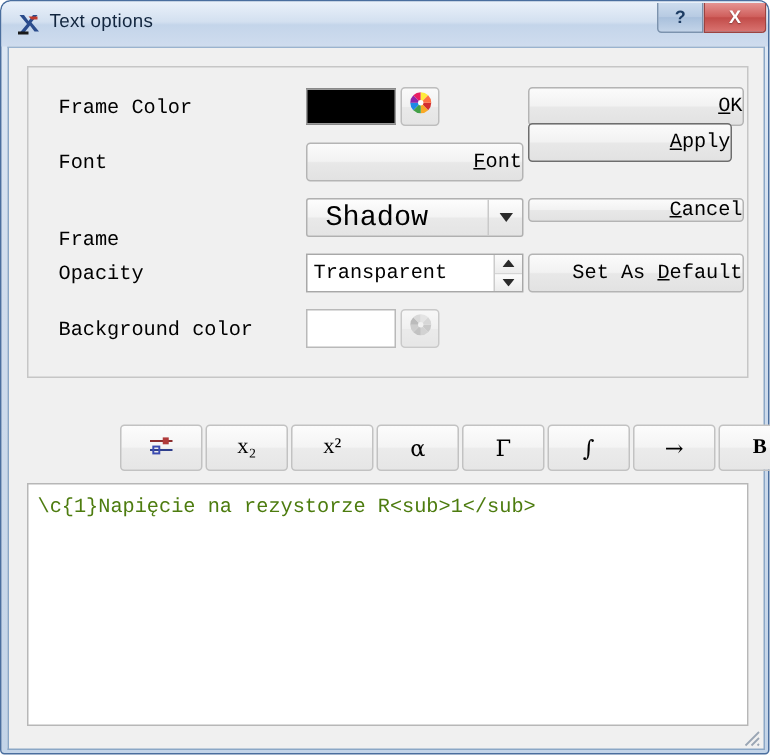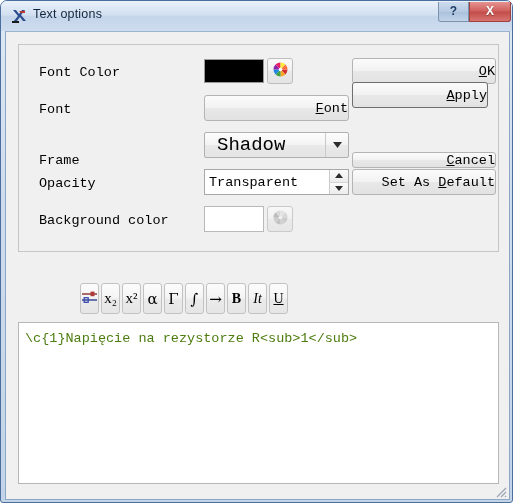--- a/index.html
+++ b/index.html
@@ -204,21 +204,21 @@
 
   
   #toolbar {
     position: absolute;
     left: 74px; top: 251px;
     height: 31px;
     display: flex;
     gap: 2px;
   }
   .tbtn {
-    width: 19px;
+    width: 55px;
     height: 31px;
     box-sizing: border-box;
     border: 1px solid #c2c2c2;
     border-radius: 3px;
     background: linear-gradient(to bottom, #fcfcfc 0%, #f4f4f4 48%, #ebebeb 52%, #e6e6e6 100%);
     display: flex;
     align-items: center;
     justify-content: center;
     font-family: "Liberation Serif", serif;
     font-size: 15px;
@@ -275,21 +275,21 @@
     </div>
     <div class="winbtn" id="btn-close">
       <span>X</span>
     </div>
   </div>
 
   <div id="client">
 
     <div id="groupbox">
 
-      <span class="row-label" style="left:20px; top:20px;">Font Color</span>
+      <span class="row-label" style="left:20px; top:20px;">Frame Color</span>
       <span class="row-label" style="left:20px; top:57px;">Font</span>
       <span class="row-label" style="left:20px; top:108px;">Frame</span>
       <span class="row-label" style="left:20px; top:131px;">Opacity</span>
       <span class="row-label" style="left:20px; top:168px;">Background color</span>
 
       <div class="swatch" style="left:185px; top:14px; width:60px; height:24px; background:#000000;"></div>
       <div class="iconbtn" style="left:248px; top:13px; width:26px; height:26px;">
         <span>
           <svg width="17" height="17" viewBox="0 0 17 17">
             <g transform="translate(8.5,8.5)">
@@ -319,21 +319,21 @@
       </div>
 
       <div class="combo" style="left:185px; top:87px; width:145px; height:26px;">
         <span class="val">Shadow</span>
         <span class="arrowbox">
           <svg width="9" height="6" viewBox="0 0 9 6">
               <path d="M0 0 L9 0 L4.5 6 Z" fill="#2b2b2b"></path>
             </svg>
         </span>
       </div>
-      <div class="btn" style="left:333px; top:87px; width:144px; height:16px;margin-top:20px;">
+      <div class="btn" style="left:333px; top:87px; width:144px; height:16px;">
         <span><span class="mn">C</span>ancel</span>
       </div>
 
       <div class="spin" style="left:185px; top:124px; width:145px; height:26px;">
         <span class="val">Transparent</span>
         <span class="spinbtns">
           <div>
             <svg width="8" height="5" viewBox="0 0 8 5">
                 <path d="M4 0 L8 5 L0 5 Z" fill="#2b2b2b"></path>
               </svg>

